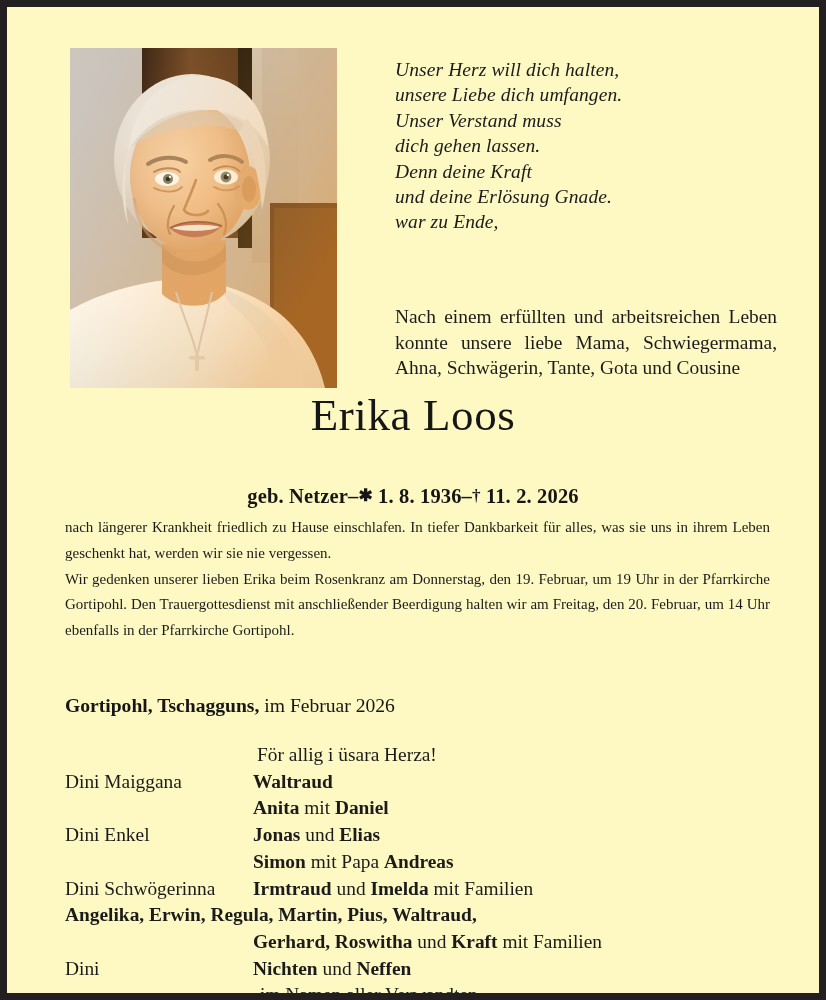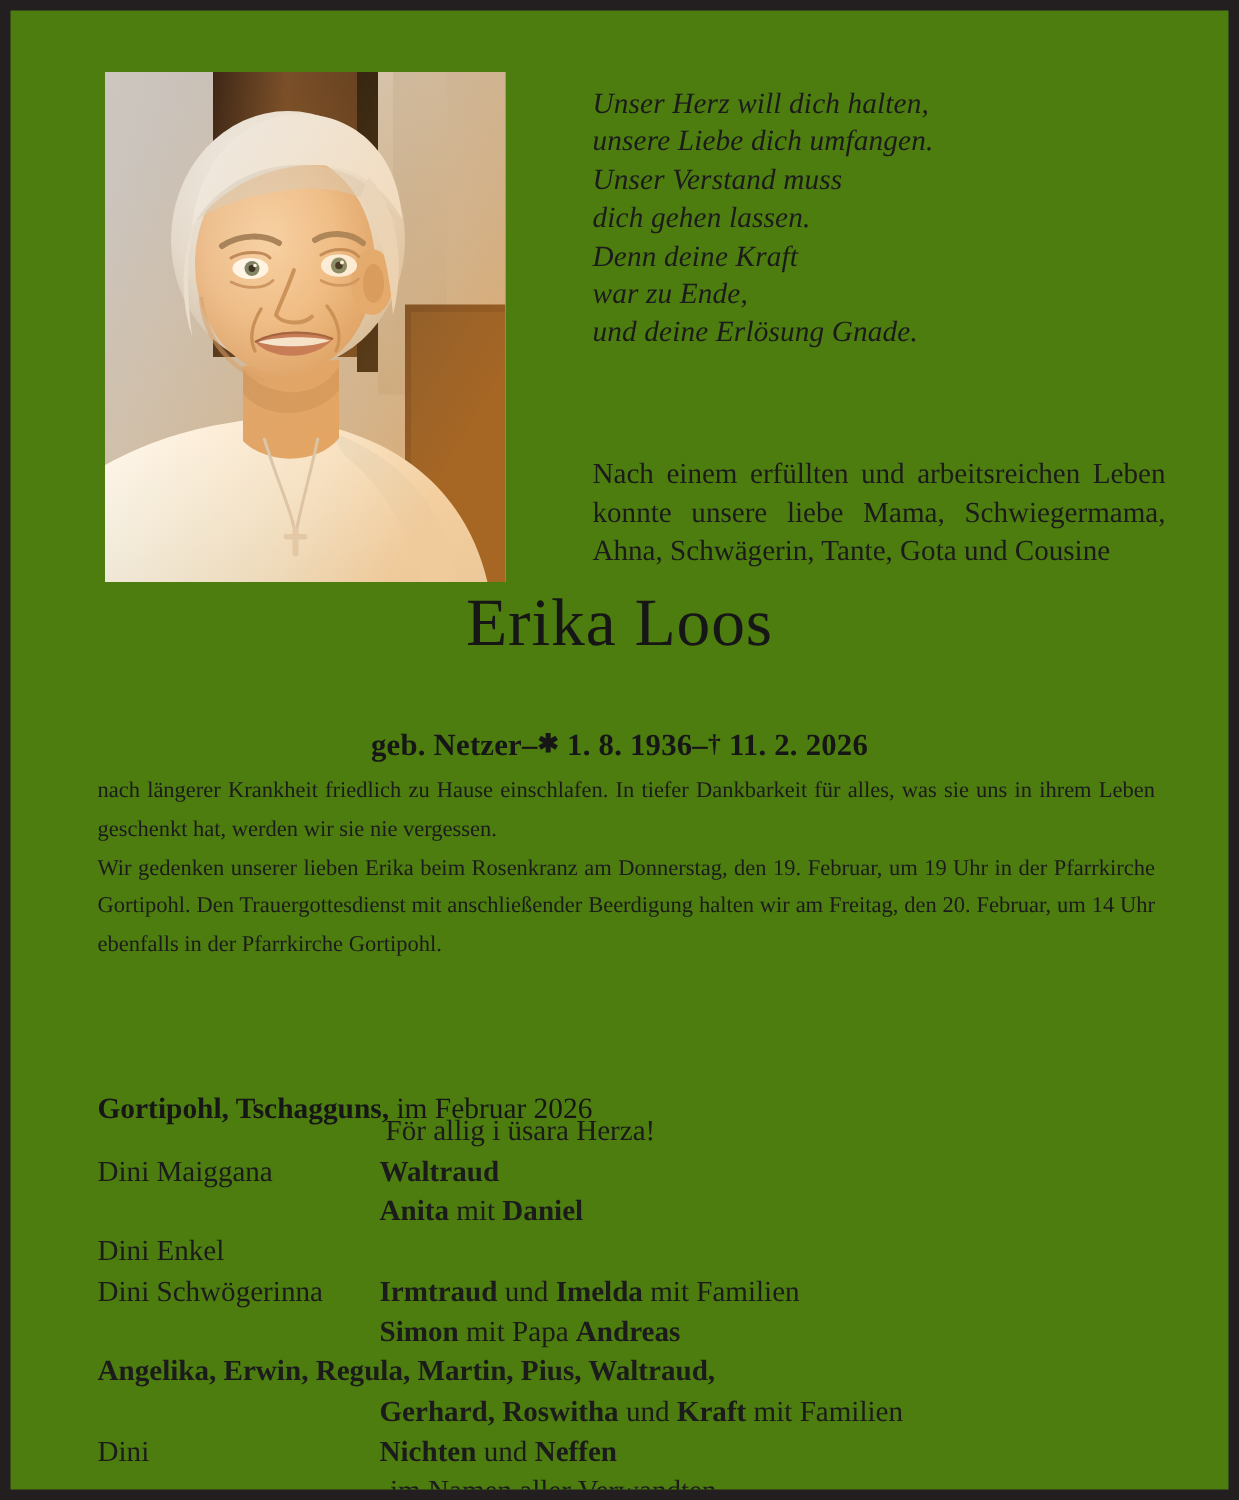--- a/index.html
+++ b/index.html
@@ -16,21 +16,21 @@
     box-sizing: border-box;
     overflow: hidden;
     font-family: "Liberation Serif", "DejaVu Serif", serif;
   }
   .sheet {
     position: absolute;
     left: 7px;
     top: 7px;
     right: 7px;
     bottom: 7px;
-    background: #4d7c0f;
+    background: #fef9c3;
     overflow: hidden;
   }
 
   
   .photo-wrap {
     position: absolute;
     left: 63px;
     top: 41px;
     width: 267px;
     height: 340px;
@@ -113,21 +113,20 @@
   .body-par + .body-par { margin-top: 0px; }
 
   
   .place-line {
     position: absolute;
     left: 58px;
     top: 686px;
     font-size: 19.6px;
     line-height: 26px;
     color: #161616;
-    margin-top: 34px;
   }
   .place-line .bold { font-weight: bold; }
 
   
   .family {
     position: absolute;
     left: 58px;
     top: 735px;
     width: 712px;
     font-size: 19.4px;
@@ -269,22 +268,22 @@
         <rect x="0" y="0" width="267" height="340" fill="url(#warmlight)"></rect>
       </svg>
     </div>
 
     <div class="poem">
       <span class="poem-line">Unser Herz will dich halten,</span>
       <span class="poem-line">unsere Liebe dich umfangen.</span>
       <span class="poem-line">Unser Verstand muss</span>
       <span class="poem-line">dich gehen lassen.</span>
       <span class="poem-line">Denn deine Kraft</span>
+      <span class="poem-line">und deine Erlösung Gnade.</span>
       <span class="poem-line">war zu Ende,</span>
-      <span class="poem-line">und deine Erlösung Gnade.</span>
     </div>
 
     <div class="intro">Nach einem erfüllten und arbeitsreichen Leben konnte unsere liebe Mama, Schwiegermama, Ahna, Schwägerin, Tante, Gota und Cousine</div>
 
     <div class="deceased-name">Erika Loos</div>
     <div class="deceased-dates">
       <span>geb. Netzer</span><span>–</span><span class="sym">✱</span>
       <span>1. 8. 1936</span><span>–</span><span class="sym">†</span>
       <span>11. 2. 2026</span>
     </div>
@@ -305,30 +304,31 @@
           <div class="fam-row">
             <div class="fam-label">Dini Maiggana</div>
             <div class="fam-names"><b>Waltraud</b></div>
           </div>
           <div class="fam-row">
             <div class="fam-label"></div>
             <div class="fam-names"><b>Anita</b> mit <b>Daniel</b></div>
           </div>
           <div class="fam-row">
             <div class="fam-label">Dini Enkel</div>
+            <div class="fam-names"><b>Jonas</b> und <b>Elias</b></div>
+          </div>
+          <div class="fam-row">
+            <div class="fam-label"></div>
+            <div class="fam-names"><b>Simon</b> mit Papa <b>Andreas</b></div>
           </div>
           <div class="fam-row">
             <div class="fam-label">Dini Schwögerinna</div>
             <div class="fam-names"><b>Irmtraud</b> und <b>Imelda</b> mit Familien</div>
           </div>
           <div class="fam-row">
-            <div class="fam-label"></div>
-            <div class="fam-names"><b>Simon</b> mit Papa <b>Andreas</b></div>
-          </div>
-          <div class="fam-row">
             <div class="fam-names"><b>Angelika, Erwin, Regula, Martin, Pius, Waltraud,</b></div>
           </div>
           <div class="fam-row">
             <div class="fam-label"></div>
             <div class="fam-names"><b>Gerhard, Roswitha</b> und <b>Kraft</b> mit Familien</div>
           </div>
           <div class="fam-row">
             <div class="fam-label">Dini</div>
             <div class="fam-names"><b>Nichten</b> und <b>Neffen</b></div>
           </div>

